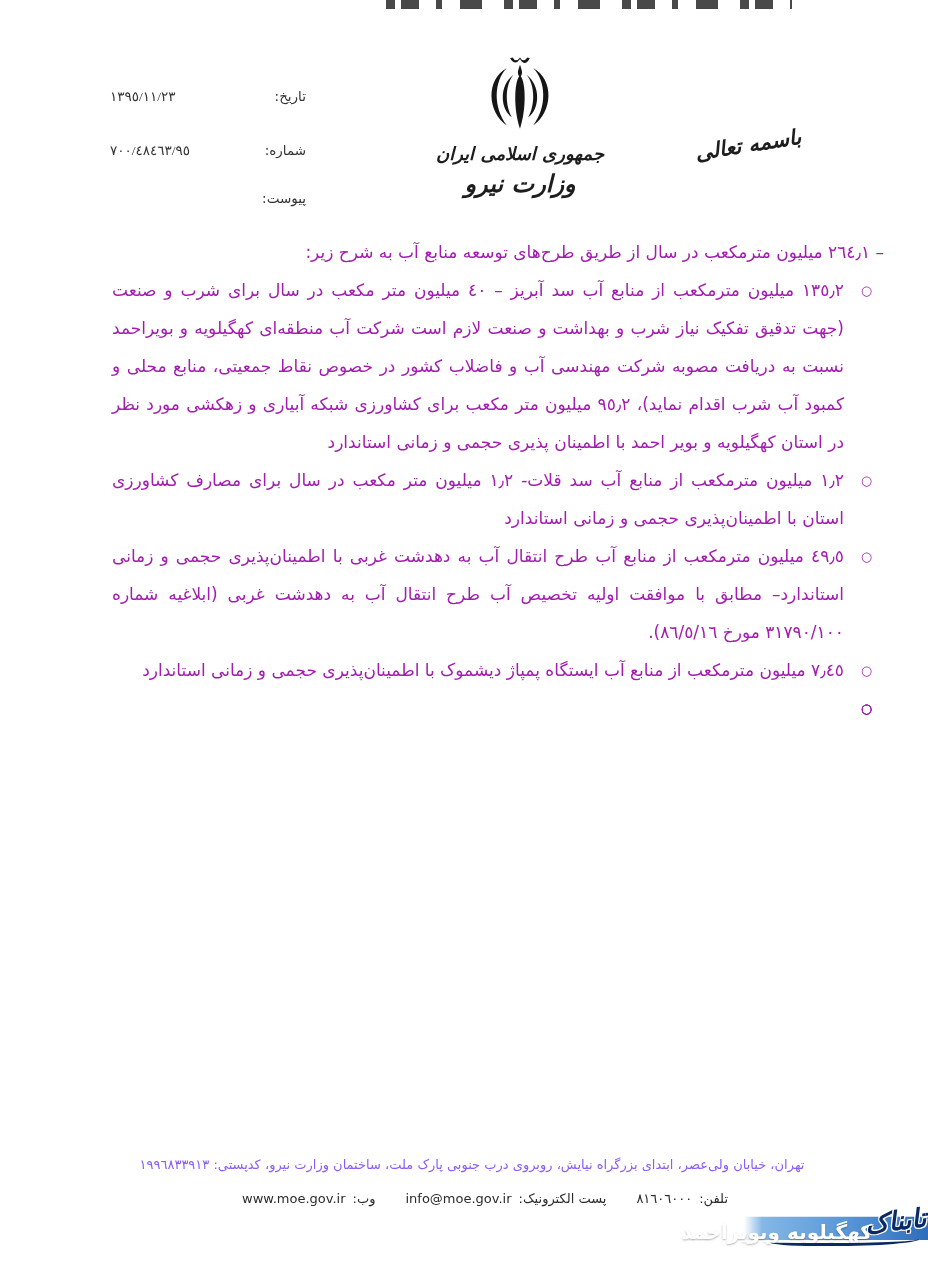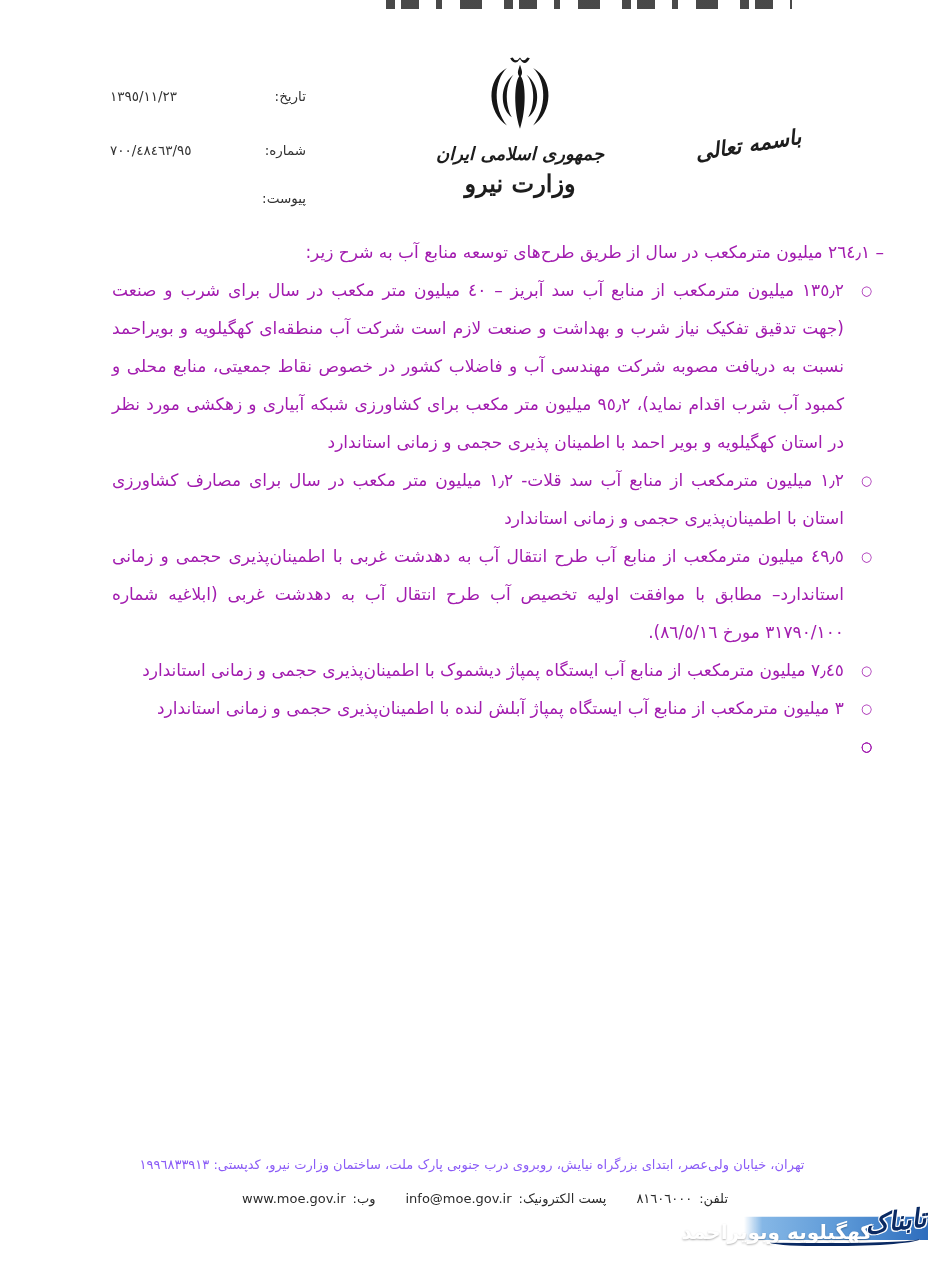--- a/index.html
+++ b/index.html
@@ -22,30 +22,30 @@
         #1b1b1b 0 9px, transparent 9px 15px,
         #1b1b1b 15px 33px, transparent 33px 50px,
         #1b1b1b 50px 56px, transparent 56px 74px,
         #1b1b1b 74px 96px, transparent 96px 118px);
   }
 
   
   .meta-fields { position: absolute; left: 110px; top: 88px; width: 196px; font-size: 13.5px; color: #333; }
   .meta-row { position: absolute; right: 0; width: 196px; display: flex; direction: rtl; justify-content: space-between; }
   .meta-row .lbl { min-width: 50px; }
-  .meta-row .val { direction: rtl; }
+  .meta-row .val { direction: rtl; font-family: Liberation Serif, serif; }
   .fr-date { top: 0; }
   .fr-num  { top: 54px; }
   .fr-att  { top: 102px; }
 
   
   .emblem-block { position: absolute; left: 392px; top: 52px; width: 176px; text-align: center; margin-left: 40px; }
   .emblem-block svg { display: block; margin: 0 auto; }
   .republic { font-family: "DejaVu Serif", serif; font-style: italic; font-weight: bold; font-size: 18px; margin-top: 3px; white-space: nowrap; }
-  .ministry { font-family: "DejaVu Serif", serif; font-weight: bold; font-size: 24px; margin-top: 5px; white-space: nowrap; }
+  .ministry { font-family: "DejaVu Serif", serif; font-style: italic; font-weight: bold; font-size: 24px; margin-top: 5px; white-space: nowrap; }
 
   .bismillah {
     position: absolute; left: 688px; top: 132px; width: 120px;
     font-family: "DejaVu Serif", serif; font-style: italic; font-weight: bold;
     font-size: 21px; transform: rotate(-9deg); text-align: center; white-space: nowrap;
   }
 
   
   .letter-body {
     position: absolute; left: 112px; right: 44px; top: 233px;
@@ -154,21 +154,20 @@
           <span class="btext">٤٩٫٥ میلیون مترمکعب از منابع آب طرح انتقال آب به دهدشت غربی با اطمینان‌پذیری حجمی و زمانی استاندارد– مطابق با موافقت اولیه تخصیص آب طرح انتقال آب به دهدشت غربی (ابلاغیه شماره ٣١٧٩٠/١٠٠ مورخ ٨٦/٥/١٦).</span>
         </li>
 
         <li>
           <span class="marker">○</span>
           <span class="btext">٧٫٤٥ میلیون مترمکعب از منابع آب ایستگاه پمپاژ دیشموک با اطمینان‌پذیری حجمی و زمانی استاندارد</span>
         </li>
 
         <li>
           <span class="marker">○</span>
-          <span class="btext">٣ میلیون مترمکعب از منابع آب ایستگاه پمپاژ آبلش لنده با اطمینان‌پذیری حجمی و زمانی استاندارد</span>
         </li>
 
         <li>
           <span class="marker">○</span>
         </li>
 
         <li>
           <span class="marker">○</span>
         </li>
 

